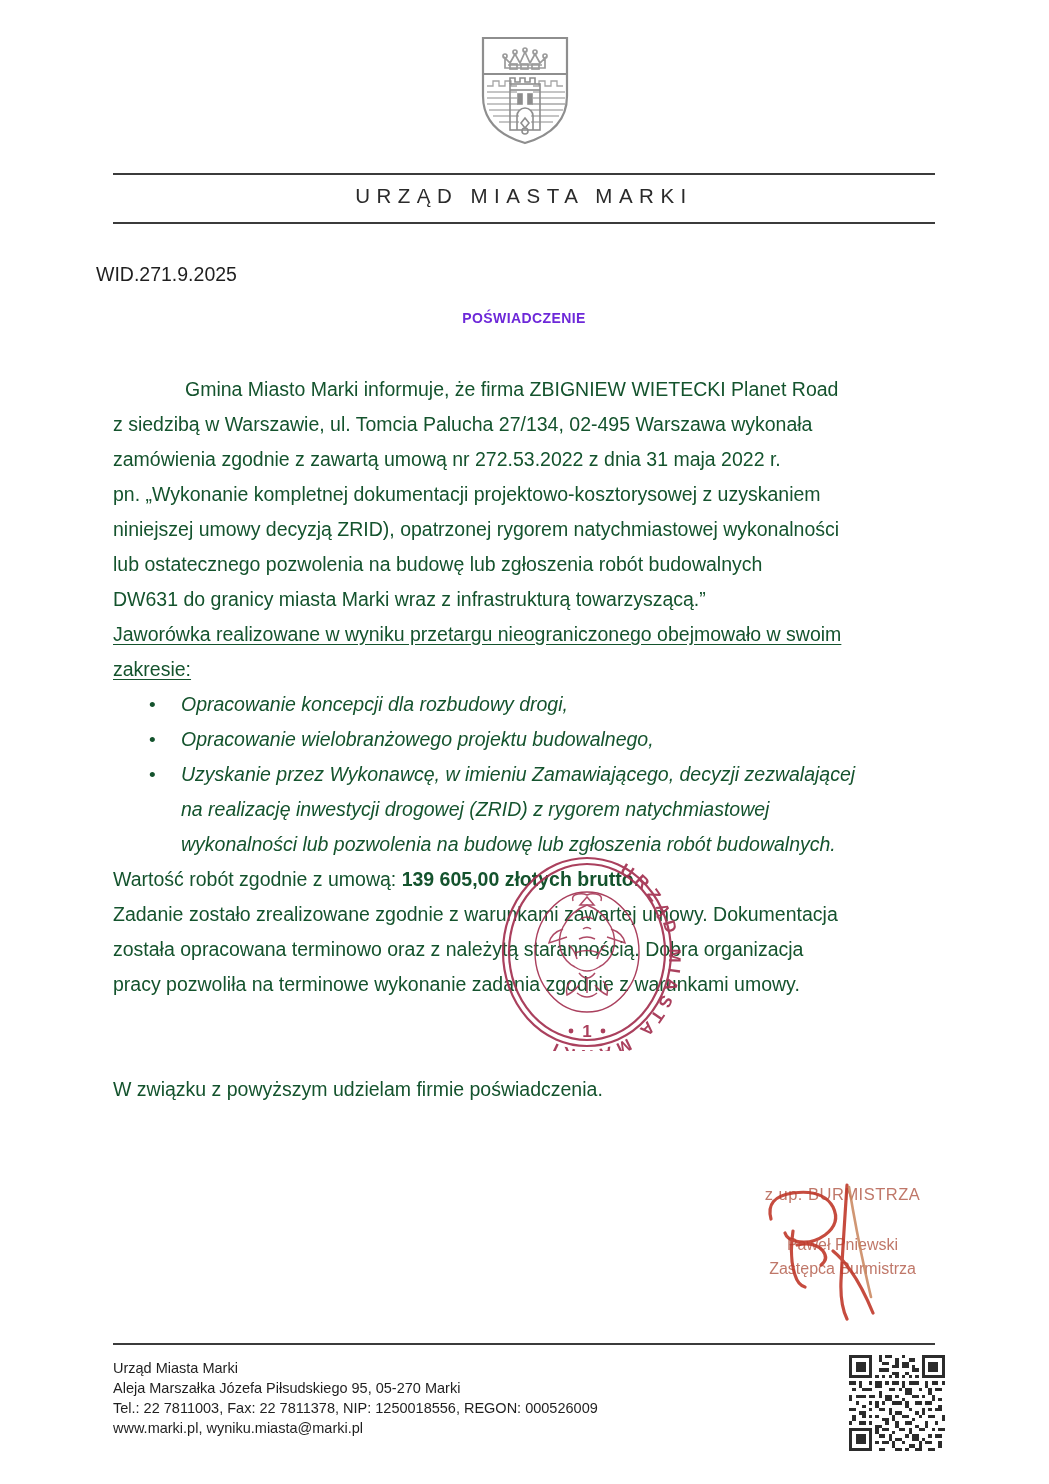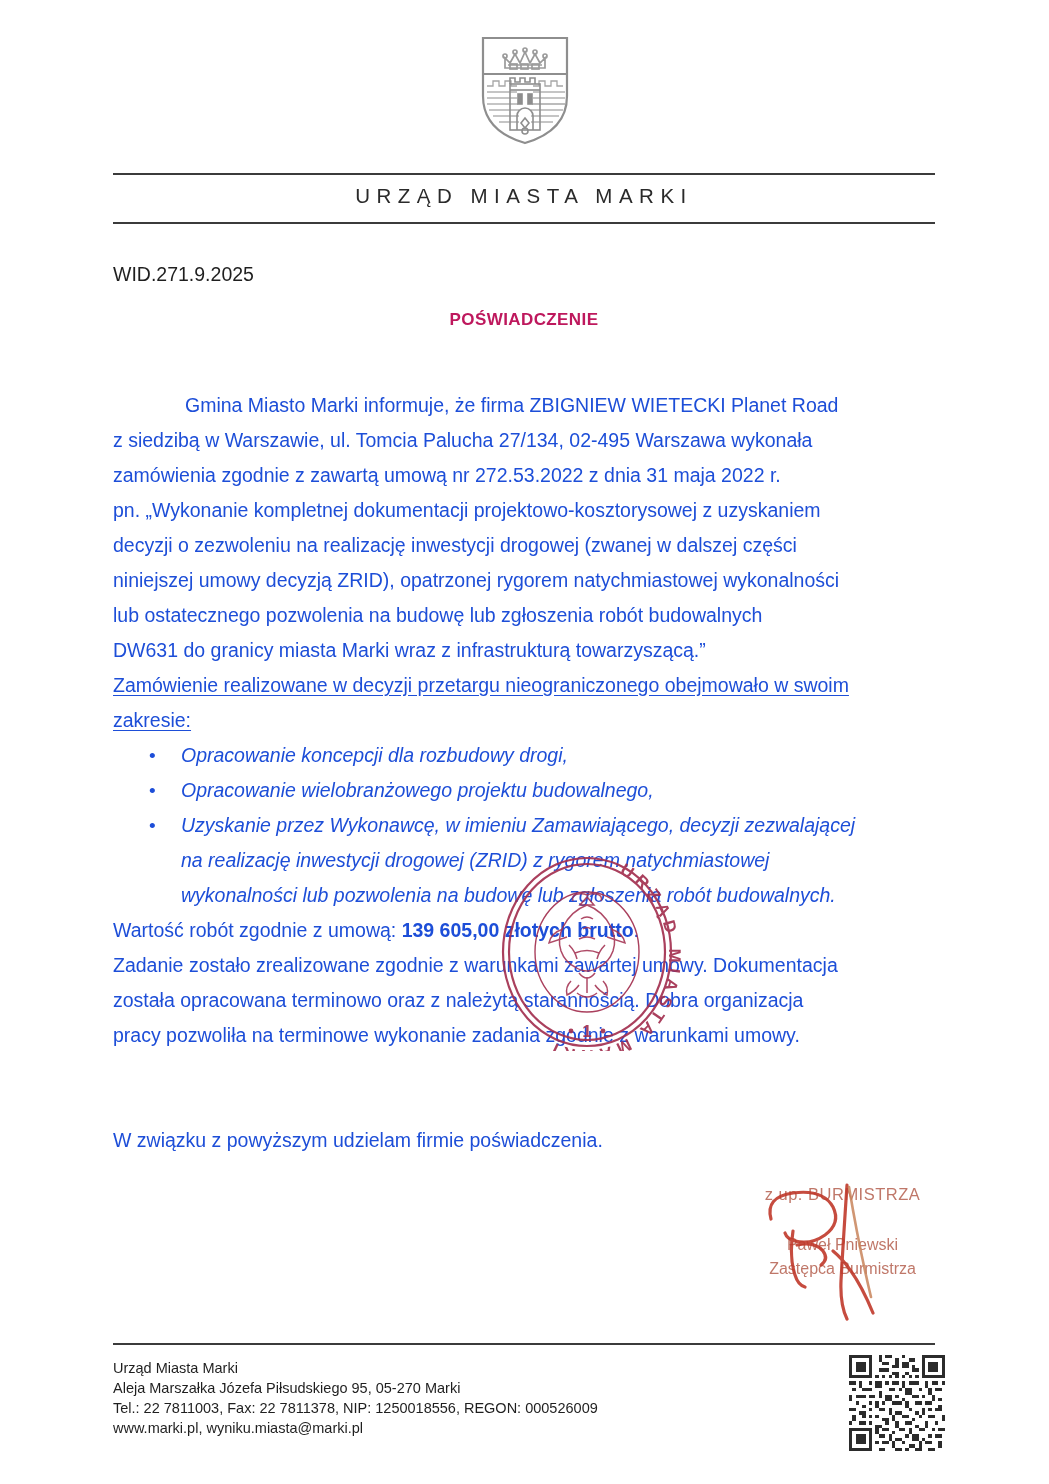--- a/index.html
+++ b/index.html
@@ -67,49 +67,49 @@
   .date-line {
     position: absolute;
     right: 116px;
     top: 240px;
     font-size: 19.5px;
     color: #1f1f1f;
     white-space: nowrap;
   }
   .ref-no {
     position: absolute;
-    left: 113px;
+    left: 96px;
     top: 263px;
     font-size: 19.5px;
     color: #1f1f1f;
     white-space: nowrap;
   }
 
   
   .doc-heading {
     position: absolute;
     left: 113px;
     top: 310px;
     width: 822px;
     text-align: center;
-    font-size: 17px;
+    font-size: 14px;
     font-weight: bold;
-    color: #be185d;
+    color: #6d28d9;
     letter-spacing: 0.4px;
   }
 
   
   .body-block {
     position: absolute;
     left: 113px;
-    top: 388px;
+    top: 372px;
     width: 824px;
     font-size: 19.5px;
     line-height: 35px;
-    color: #1d4ed8;
+    color: #14532d;
   }
   .body-block p {
     margin: 0;
     white-space: nowrap;
   }
   .indent-first {
     text-indent: 72px;
   }
   .u-line {
     text-decoration: underline;
@@ -286,26 +286,25 @@
   <div class="ref-no">WID.271.9.2025</div>
 
   <div class="doc-heading">POŚWIADCZENIE</div>
 
   <div class="body-block">
 
     <p class="indent-first">Gmina Miasto Marki informuje, że firma ZBIGNIEW WIETECKI Planet Road</p>
     <p>z siedzibą w Warszawie, ul. Tomcia Palucha 27/134, 02-495 Warszawa wykonała</p>
     <p>zamówienia zgodnie z zawartą umową nr 272.53.2022 z dnia 31 maja 2022 r.</p>
     <p>pn. „Wykonanie kompletnej dokumentacji projektowo-kosztorysowej z uzyskaniem</p>
-    <p>decyzji o zezwoleniu na realizację inwestycji drogowej (zwanej w dalszej części</p>
     <p>niniejszej umowy decyzją ZRID), opatrzonej rygorem natychmiastowej wykonalności</p>
     <p>lub ostatecznego pozwolenia na budowę lub zgłoszenia robót budowalnych</p>
     <p>DW631 do granicy miasta Marki wraz z infrastrukturą towarzyszącą.”</p>
 
-    <p class="u-line">Zamówienie realizowane w decyzji przetargu nieograniczonego obejmowało w swoim</p>
+    <p class="u-line">Jaworówka realizowane w wyniku przetargu nieograniczonego obejmowało w swoim</p>
     <p class="u-line">zakresie:</p>
 
     <ul class="scope-list">
       <li>
         <span class="bullet">•</span>
         <span class="li-text">
           <span>Opracowanie koncepcji dla rozbudowy drogi,</span>
         </span>
       </li>
       <li>

